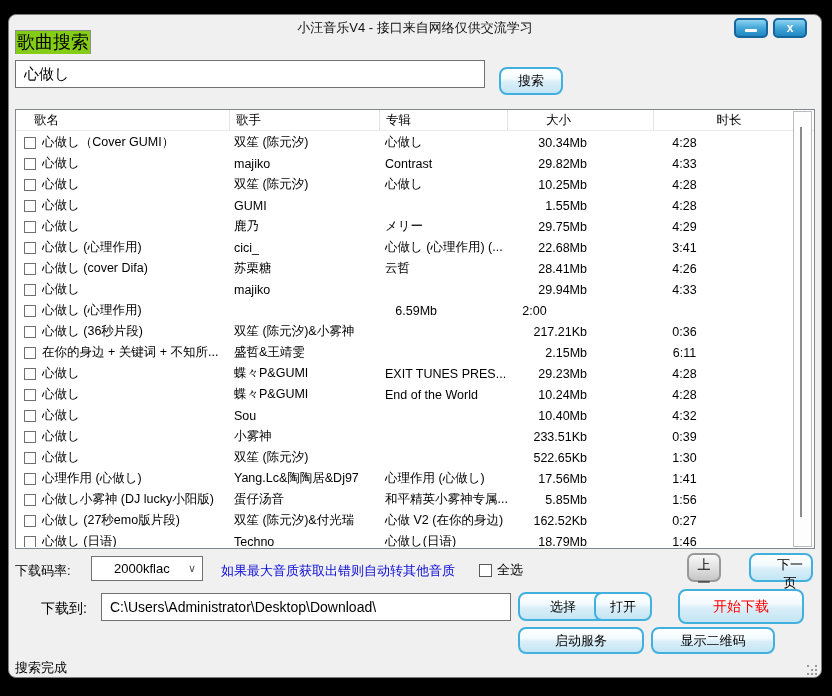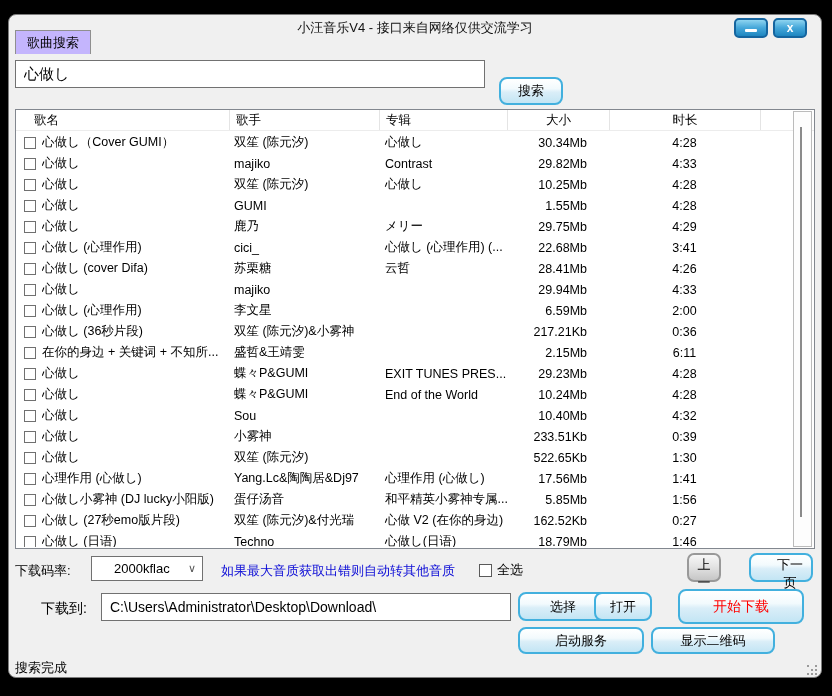--- a/index.html
+++ b/index.html
@@ -21,52 +21,52 @@
   .winbtn{
     width:34px;height:20px;border-radius:5px;border:2px solid #15659f;
     background:linear-gradient(180deg,#8ed4f0 0%,#46a8da 48%,#1e86c0 100%);
     color:#fff;display:flex;align-items:center;justify-content:center;
     font-weight:bold;font-size:12px;cursor:default;
   }
   .minbar{width:12px;height:3px;background:#fff;border-radius:1px;margin-top:5px;}
   
   .tab{
     position:absolute;left:6px;top:15px;width:76px;height:24px;
-    background:#c4b5fd;border:1px solid #8f8f8f;border-bottom:none;
-    font-size:13px;text-align:center;line-height:23px;color:#000;
+    background:#84cc16;border:1px solid #8f8f8f;border-bottom:none;
+    font-size:18px;text-align:center;line-height:23px;color:#000;
   }
   
   .search-input{
     position:absolute;left:6px;top:45px;width:470px;height:28px;
     border:1px solid #717171;background:#fff;font-size:15px;padding:0 8px;
     font-family:inherit;outline:none;
   }
   .btn-blue{
     border:2px solid #42b0de;border-radius:8px;
     background:linear-gradient(180deg,#ffffff 0%,#f2fafd 40%,#daeef8 55%,#c3e5f4 100%);
     font-size:13px;color:#000;font-family:inherit;
   }
   .btn-gray{
     border:2px solid #999;border-radius:7px;
     background:linear-gradient(180deg,#f7f7f7 0%,#e4e4e4 45%,#c6c6c6 100%);
     font-size:13px;color:#000;font-family:inherit;
   }
-  .search-btn{position:absolute;left:490px;top:62px;width:64px;height:28px;}
+  .search-btn{position:absolute;left:490px;top:52px;width:64px;height:28px;}
   
   .listview{
     position:absolute;left:6px;top:94px;width:800px;height:440px;
     background:#fff;border:1px solid #82878f;
   }
   .lv-header{
     position:absolute;top:0;left:0;right:0;height:21px;display:flex;
     border-bottom:1px solid #ececec;font-size:12.5px;color:#000;background:#fff;
   }
   .lvh{height:20px;line-height:20px;overflow:hidden;white-space:nowrap;}
   .bl{border-left:1px solid #e4e4e4;}
-  .w1{width:213px;}.w2{width:150px;}.w3{width:128px;}.w4{width:102px;}.w5{width:151px;}
+  .w1{width:213px;}.w2{width:150px;}.w3{width:128px;}.w4{width:102px;}.w5{width:151px;margin-left:44px;}
   .hpad{padding-left:18px;}
   .ctr{text-align:center;}
   .lv-rows{position:absolute;top:22px;left:0;right:0;bottom:1px;overflow:hidden;}
   .lv-row{height:21px;display:flex;align-items:center;font-size:12.5px;color:#000;}
   .cell{overflow:hidden;white-space:nowrap;flex:none;}
   .c1{width:213px;display:flex;align-items:center;}
   .c2{width:150px;padding-left:5px;}
   .c3{width:128px;padding-left:6px;}
   .c4{width:102px;text-align:right;padding-right:22px;}
   .c5{width:151px;text-align:center;}
@@ -225,21 +225,20 @@
     <div class="cell c3"></div>
     <div class="cell c4">29.94Mb</div>
     <div class="cell c5">4:33</div>
   </div>
 
   <div class="lv-row">
     <div class="cell c1">
       <span class="cb"></span>
       <span class="songname">心做し (心理作用)</span>
     </div>
-    <div class="cell c2">李文星</div>
     <div class="cell c3"></div>
     <div class="cell c4">6.59Mb</div>
     <div class="cell c5">2:00</div>
   </div>
 
   <div class="lv-row">
     <div class="cell c1">
       <span class="cb"></span>
       <span class="songname">心做し (36秒片段)</span>
     </div>

